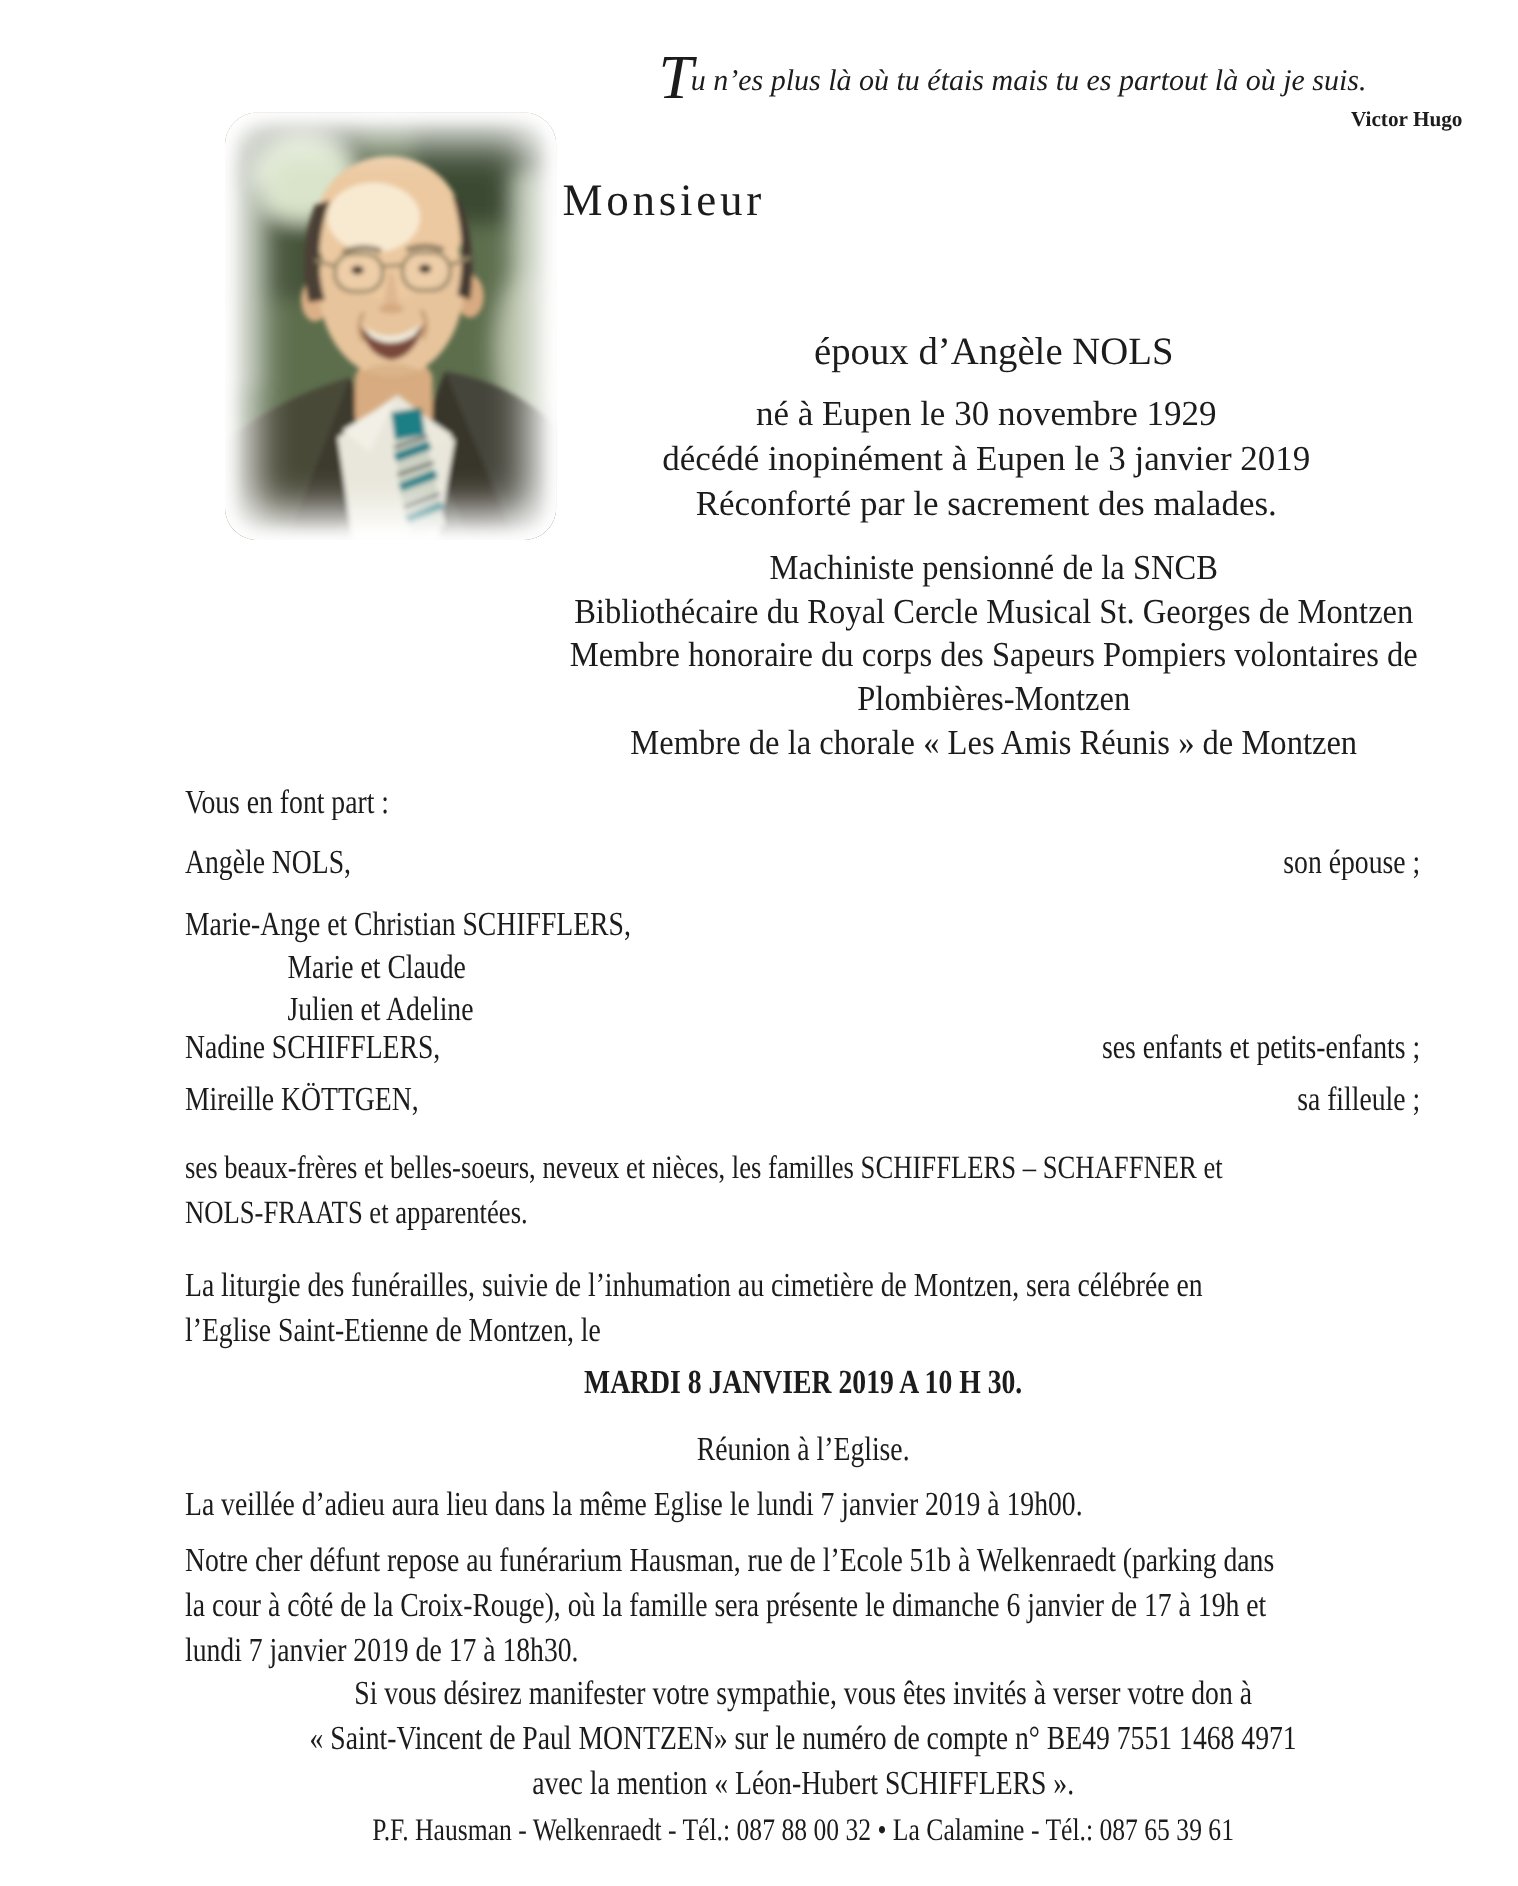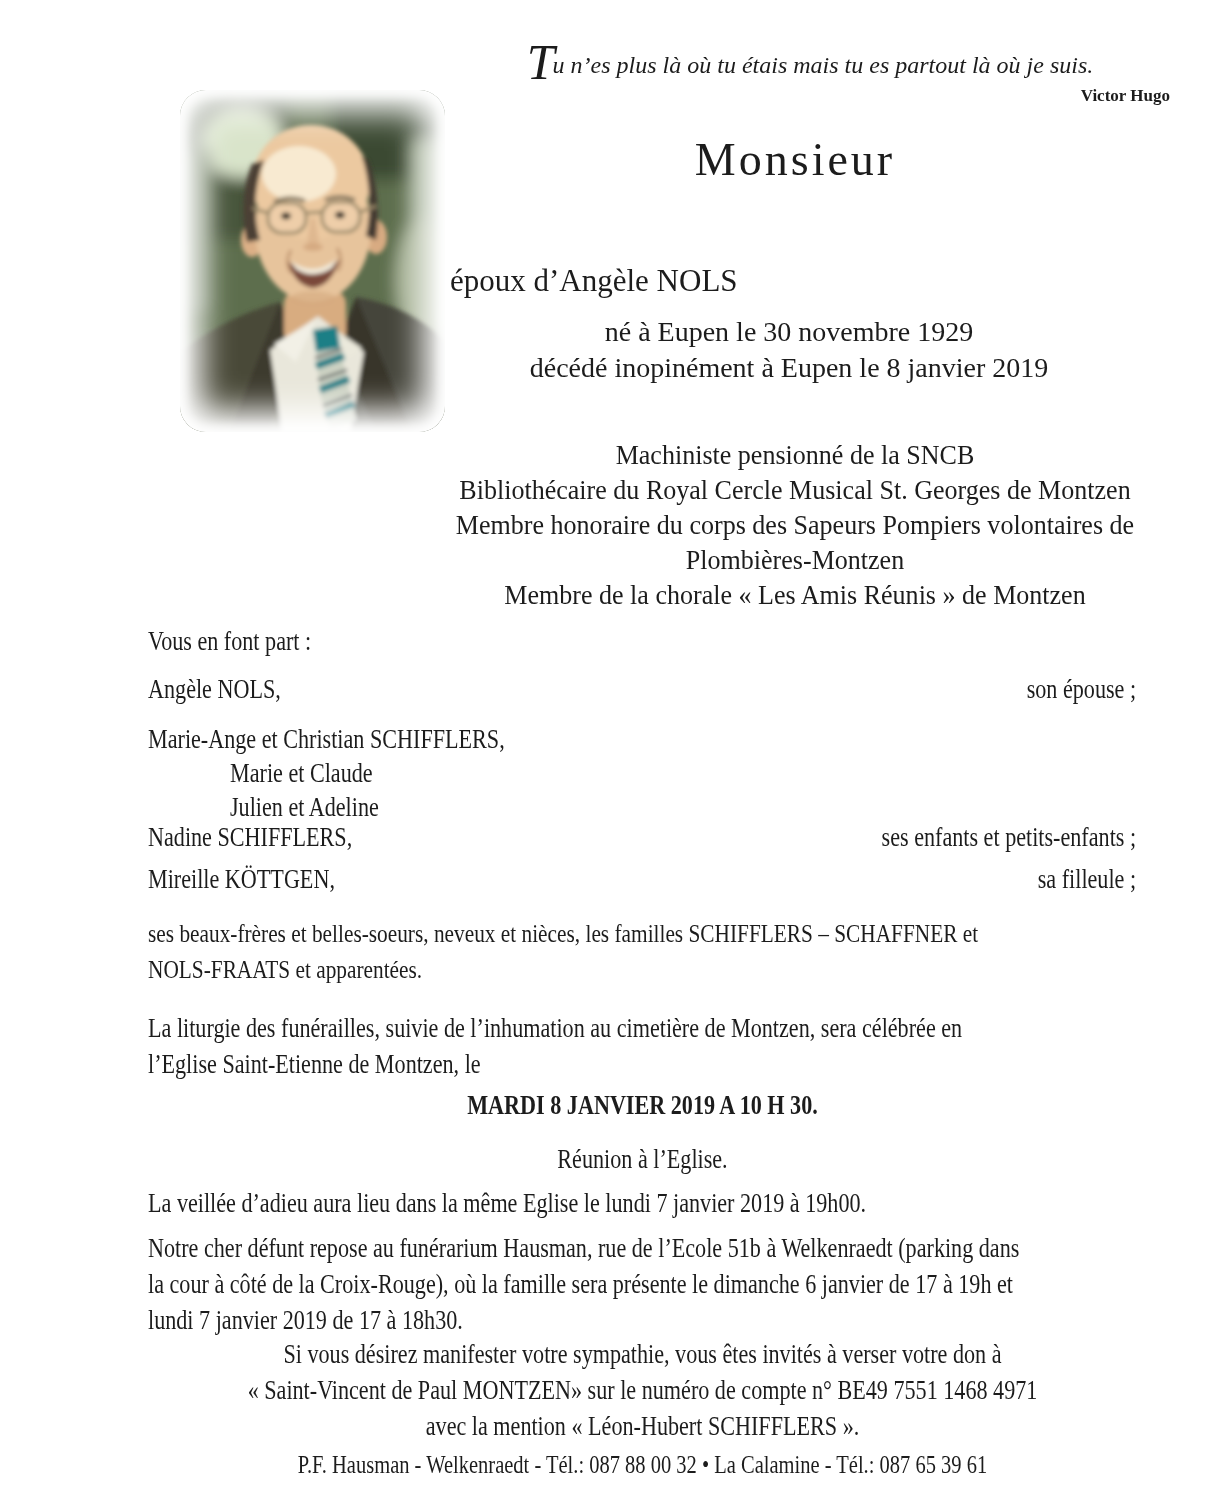--- a/index.html
+++ b/index.html
@@ -22,25 +22,25 @@
   
   .quote-line{
     position:absolute;left:450px;top:40px;width:720px;text-align:center;
     font-style:italic;font-size:24px;line-height:50px;white-space:nowrap;
   }
   .quote-initial{font-size:50px;font-style:italic;line-height:0;vertical-align:-6px;letter-spacing:-2px;}
   .quote-author{
     position:absolute;right:44px;top:86px;font-weight:bold;font-size:17px;
   }
   
-  .salutation{position:absolute;left:450px;top:132px;width:690px;text-align:center;
-    font-size:46px;letter-spacing:3px;line-height:56px;}
+  .salutation{position:absolute;left:450px;top:132px;width:690px;text-align:left;
+    font-size:36px;letter-spacing:3px;line-height:56px;}
   .deceased-name{position:absolute;left:450px;top:194px;width:690px;text-align:center;
     font-size:53px;letter-spacing:2px;line-height:62px;white-space:nowrap;}
-  .spouse-line{position:absolute;left:450px;top:262px;width:690px;
+  .spouse-line{position:absolute;left:450px;top:262px;width:690px;text-align:center;
     font-size:31px;line-height:38px;}
   .vitals{position:absolute;left:444px;top:314px;width:690px;text-align:center;
     font-size:28px;line-height:36px;}
   .roles{position:absolute;left:405px;top:437px;width:780px;text-align:center;
     font-size:28px;line-height:35px;transform:scaleX(.93);transform-origin:50% 0;}
   
   .cond-l{position:absolute;left:148px;width:1205px;transform:scaleX(.82);
     transform-origin:0 0;font-size:27px;line-height:34px;}
   .cond-c{position:absolute;left:40px;width:1205px;transform:scaleX(.82);
     transform-origin:50% 0;font-size:27px;line-height:34px;text-align:center;}
@@ -143,21 +143,22 @@
   <div class="photo-vignette"></div>
 
   <div class="quote-line"><span class="quote-initial">T</span><span>u n’es plus là où tu étais mais tu es partout là où je suis.</span></div>
   <div class="quote-author">Victor Hugo</div>
 
   <div class="salutation">Monsieur</div>
   <div class="spouse-line">époux d’Angèle NOLS</div>
 
   <div class="vitals">
     <div>né à Eupen le 30 novembre 1929</div>
-    <div>décédé inopinément à Eupen le 8 janvier 2019</div>
+    <div>décédé inopinément à Eupen le 3 janvier 2019</div>
+    <div>Réconforté par le sacrement des malades.</div>
   </div>
 
   <div class="roles">
     <div>Machiniste pensionné de la SNCB</div>
     <div>Bibliothécaire du Royal Cercle Musical St. Georges de Montzen</div>
     <div class="ml" style="line-height:35px">Membre honoraire du corps des Sapeurs Pompiers volontaires de
 Plombières-Montzen</div>
     <div>Membre de la chorale « Les Amis Réunis » de Montzen</div>
   </div>
 

